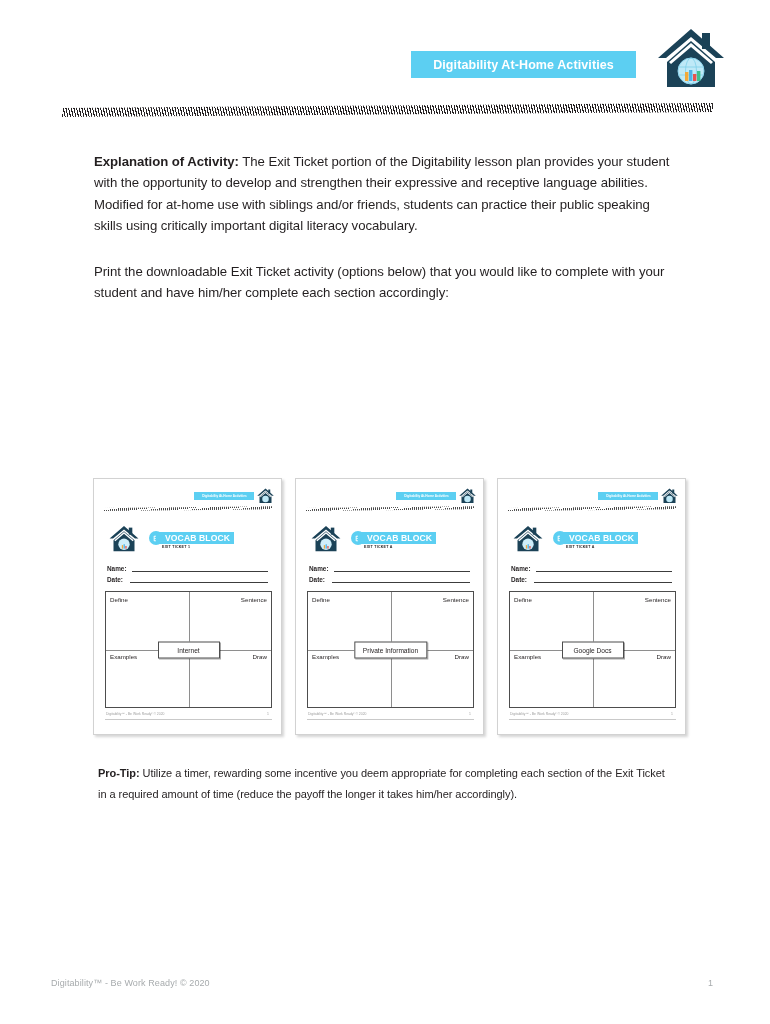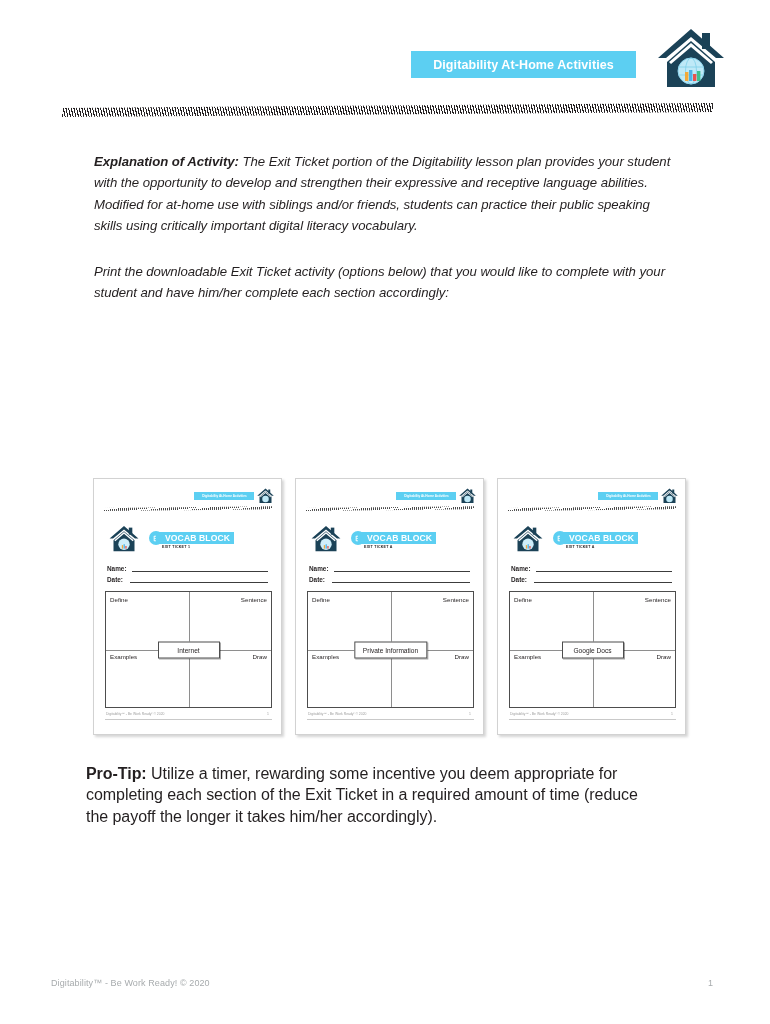--- a/index.html
+++ b/index.html
@@ -72,21 +72,20 @@
     left: 94px;
     top: 151px;
     width: 578px;
   }
 
   .body-para {
     font-size: 13.2px;
     line-height: 21.3px;
     color: #231f20;
     letter-spacing: -0.05px;
-    font-style: italic;
   }
 
   .body-para b { font-weight: bold; }
 
   .step-heading {
     color: #5ccff2;
     font-size: 13.2px;
     font-weight: bold;
     letter-spacing: 0.2px;
   }
@@ -308,24 +307,24 @@
     position: absolute;
     right: 12px;
     top: 233px;
     font-size: 3.4px;
     color: #a0a0a0;
   }
 
   
   .protip {
     position: absolute;
-    left: 86px;
+    left: 98px;
     top: 763px;
     width: 578px;
-    font-size: 16px;
+    font-size: 11px;
     line-height: 21.3px;
     color: #231f20;
     letter-spacing: -0.05px;
   }
   .protip b { font-weight: bold; }
 
   
   .page-footer {
     position: absolute;
     left: 0;

